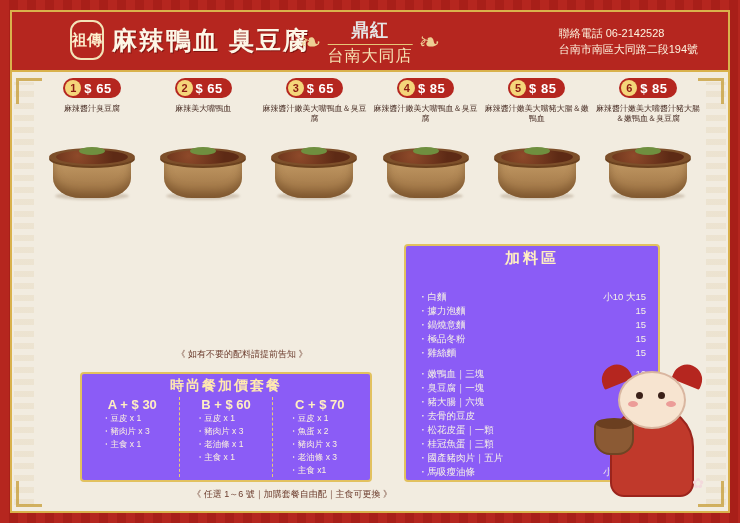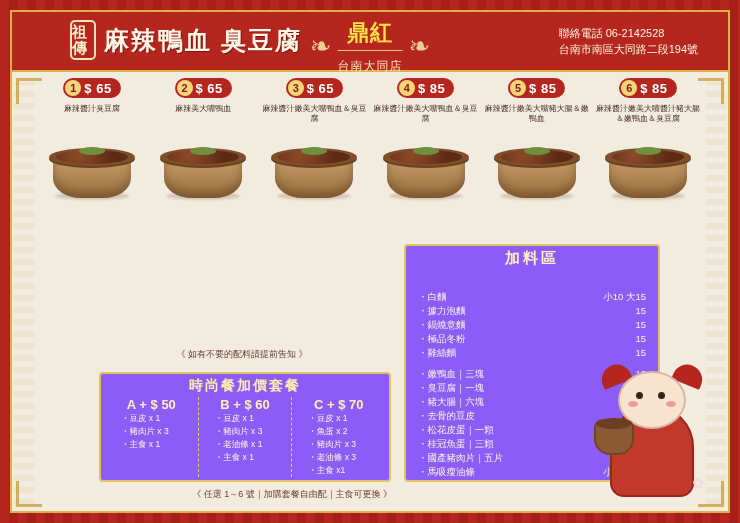--- a/index.html
+++ b/index.html
@@ -33,48 +33,48 @@
     left: 0; top: 0; right: 0; height: 60px;
     background: #b5261f;
     border-bottom: 2px solid #d9b24c;
     color: #fdf6e6;
   }
   .brand-left {
     position: absolute; left: 58px; top: 8px;
     display: flex; align-items: center; gap: 8px;
   }
   .seal {
-    width: 26px; height: 40px;
+    width: 34px; height: 40px;
     border: 2px solid #f3e3b8;
-    border-radius: 5px;
+    border-radius: 11px;
     display: flex; flex-direction: column;
     align-items: center; justify-content: center;
     font-size: 15px; line-height: 16px; color: #fdf0cf;
     font-weight: bold;
     letter-spacing: 0;
   }
   .brand-title {
     font-size: 25px; font-weight: bold; letter-spacing: 2px;
     color: #fdf6e6;
     text-shadow: 1px 1px 0 #7d1410;
   }
   .logo-wrap {
     position: absolute; left: 50%; top: 6px;
     transform: translateX(-50%);
     display: flex; align-items: center; gap: 6px;
   }
   .wheat { font-size: 26px; color: #f1d79a; opacity: .95; }
   .logo-box { text-align: center; }
   .logo-main {
-    font-size: 22px; font-weight: bold; color: #fde047;
+    font-size: 18px; font-weight: bold; color: #e5e5e5;
     letter-spacing: 1px;
   }
   .logo-sub {
-    font-size: 12px; color: #f6e2b4; letter-spacing: 1px;
-    border-top: 1px solid #e6c678; margin-top: 2px; padding-top: 7px;
+    font-size: 16px; color: #f6e2b4; letter-spacing: 1px;
+    border-top: 1px solid #e6c678; margin-top: 2px; padding-top: 1px;
   }
   .contact {
     position: absolute; right: 30px; top: 13px;
     font-size: 11px; line-height: 16px; text-align: left;
     color: #fdf2de;
   }
   
   .side-orn {
     position: absolute; top: 70px; bottom: 6px; width: 20px;
     background: repeating-linear-gradient(0deg,#e8dcc4 0 6px,#f2ece0 6px 12px);
@@ -181,21 +181,21 @@
     padding: 2px 4px; text-align: center;
   }
   .upgrade-line { font-size: 14px; font-weight: bold; color: #ffe9b0; }
   .upgrade-sub { font-size: 9px; color: #fde9c4; margin-top: -1px; }
   .note-ribbon {
     position: absolute; left: 80px; top: 336px; width: 300px;
     text-align: center; font-size: 9px; color: #6b3b2c;
   }
 
   
-  #set-panel { left: 87px; top: 360px; width: 292px; height: 110px; }
+  #set-panel { left: 68px; top: 360px; width: 292px; height: 110px; }
   .set-title {
     text-align: center; font-size: 14px; font-weight: bold;
     color: #ffe9b0; letter-spacing: 2px; padding-top: 3px;
   }
   .sets { display: flex; padding: 2px 4px 0; }
   .set-col { flex: 1; text-align: center; }
   .set-col + .set-col { border-left: 1px dashed #e7c978; }
   .set-name { font-size: 13px; font-weight: bold; color: #ffeec2; }
   .set-items { font-size: 8.5px; line-height: 13px; text-align: left; padding-left: 16px; color: #fdf3e0; }
   .set-note {
@@ -387,21 +387,21 @@
       </div>
 
     </div>
 
     <div class="note-ribbon">《 如有不要的配料請提前告知 》</div>
 
     <div class="panel panel-blue" id="set-panel">
       <div class="set-title panel-title">時尚餐加價套餐</div>
       <div class="sets">
         <div class="set-col">
-          <div class="set-name">A + $ 50</div>
+          <div class="set-name">A + $ 30</div>
           <div class="set-items">
             <div>・豆皮 x 1</div>
             <div>・豬肉片 x 3</div>
             <div>・主食 x 1</div>
           </div>
         </div>
         <div class="set-col">
           <div class="set-name">B + $ 60</div>
           <div class="set-items">
             <div>・豆皮 x 1</div>

